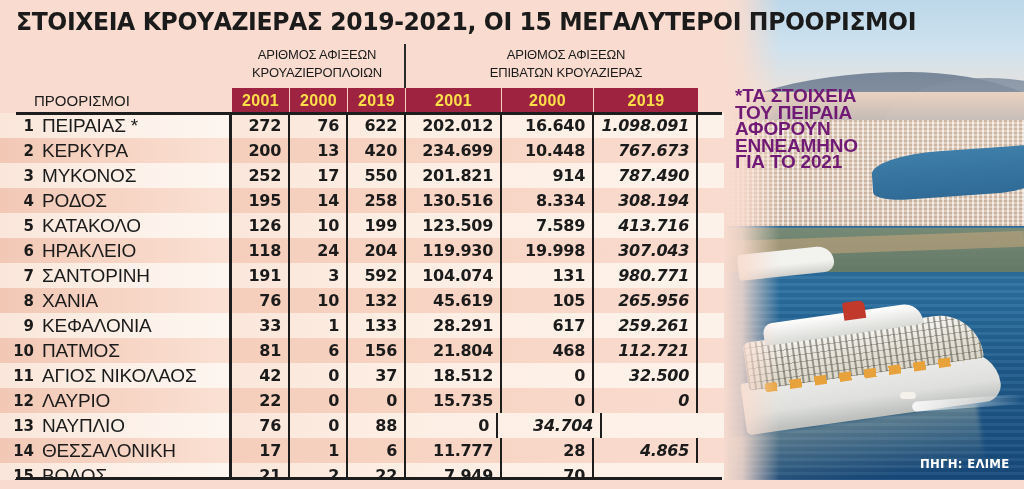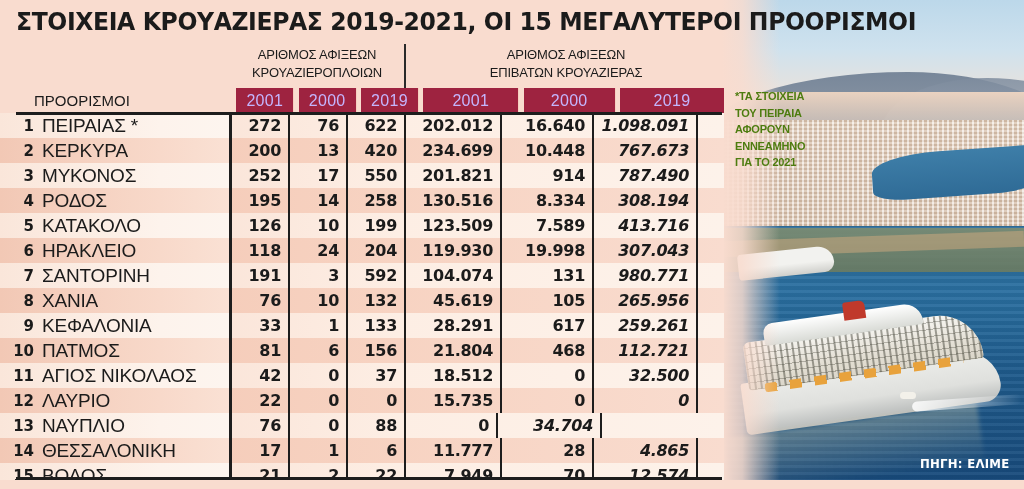--- a/index.html
+++ b/index.html
@@ -152,25 +152,25 @@
   #grp-pax   { left:410px; width:312px; }
   #grp-divider {
     position:absolute; left:404px; top:44px; width:2px; height:46px;
     background:#2a2a2a;
   }
 
   
   #table { position:absolute; left:0; top:88px; width:724px; }
   .row { position:relative; height:25px; display:flex; align-items:stretch; }
 
-  .hdr { height:25px;justify-content:space-between; }
+  .hdr { height:25px; }
   .hdr .dest { background:transparent; }
   .hdr .num {
-    background:#9e2340; color:#c4b5fd;
-    font-size:16px; font-weight:400; letter-spacing:0.3px;
+    background:#9e2340; color:#fde047;
+    font-size:16px; font-weight:700; letter-spacing:0.3px;
     display:flex; align-items:center; justify-content:center;
     border-right:1px solid #f6cfc0;
   }
   .hdr .num.last { border-right:none; }
   .hdr .dest-label {
     display:flex; align-items:center; padding-left:34px;
     font-size:15px; color:#1b1b1b;
   }
 
   .dest { width:232px; position:relative; }
@@ -216,21 +216,21 @@
     background:#1d1d1d;
   }
   #table-botrule {
     position:absolute; left:16px; top:477px; width:706px; height:3px;
     background:#1d1d1d;
   }
 
   
   #footnote {
     position:absolute; left:735px; top:88px; width:140px;
-    font-size:11px; line-height:16.5px; color:#4d7c0f;
+    font-size:19px; line-height:16.5px; color:#701a75;
     font-weight:700; letter-spacing:-0.2px;
     z-index:6; white-space:pre-line;
   }
   #source {
     position:absolute; right:14px; bottom:18px;
     font-size:13px; font-weight:700; color:#ffffff;
     letter-spacing:0.3px; z-index:6;
     font-family:"DejaVu Sans","Liberation Sans",sans-serif;
     transform: scaleX(0.9); transform-origin: right center;
   }
@@ -459,21 +459,20 @@
         <div class="row brow odd">
           <div class="dest">
             <span class="rank">15</span>
             <span class="name">ΒΟΛΟΣ</span>
           </div>
           <div class="num w58 first">21</div>
           <div class="num w58">2</div>
           <div class="num w58">22</div>
           <div class="num big">7.949</div>
           <div class="num big2">70</div>
-          <div class="num big3 last">12.574</div>
         </div>
       </div>
   </div>
   <div id="table-toprule"></div>
   <div id="table-botrule"></div>
 
   <div id="footnote">*ΤΑ ΣΤΟΙΧΕΙΑ
 ΤΟΥ ΠΕΙΡΑΙΑ
 ΑΦΟΡΟΥΝ
 ΕΝΝΕΑΜΗΝΟ

